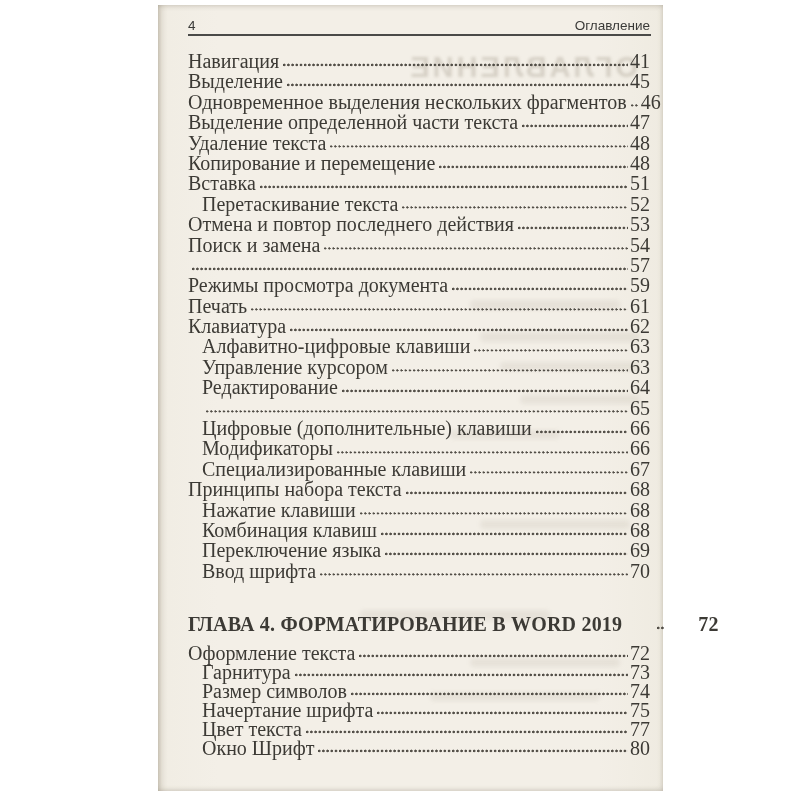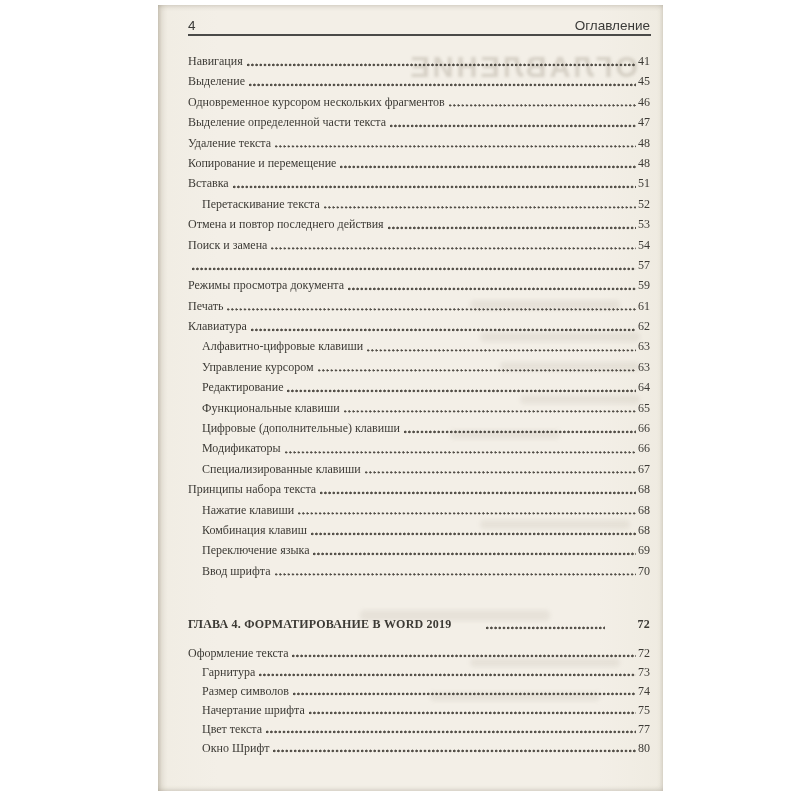--- a/index.html
+++ b/index.html
@@ -69,21 +69,21 @@
   .toc {
     position: absolute;
     top: 46px; left: 30px; right: 13px;
     color: #3c3a35;
   }
   .toc-row {
     display: flex;
     align-items: baseline;
     height: 20.4px;
     line-height: 20.4px;
-    font-size: 12px;
+    font-size: 20px;
   }
   .toc-row.indent { padding-left: 14px; }
   .toc-label { white-space: nowrap; flex: 0 0 auto; }
   .leader {
     flex: 1 1 auto;
     min-width: 8px;
     align-self: flex-end;
     height: 3.5px;
     margin: 0 2px 4.8px 4px;
     background-image: radial-gradient(circle at 1.1px 1.7px, #524e47 1.05px, rgba(0,0,0,0) 1.45px);
@@ -129,21 +129,21 @@
     <span class="toc-label">Навигация</span>
     <span class="leader"></span>
     <span class="toc-page">41</span>
   </div>
         <div class="toc-row">
     <span class="toc-label">Выделение</span>
     <span class="leader"></span>
     <span class="toc-page">45</span>
   </div>
         <div class="toc-row">
-    <span class="toc-label">Одновременное курсором нескольких фрагментов</span>
+    <span class="toc-label">Одновременное выделения нескольких фрагментов</span>
     <span class="leader"></span>
     <span class="toc-page">46</span>
   </div>
         <div class="toc-row">
     <span class="toc-label">Выделение определенной части текста</span>
     <span class="leader"></span>
     <span class="toc-page">47</span>
   </div>
         <div class="toc-row">
     <span class="toc-label">Удаление текста</span>
@@ -203,21 +203,20 @@
     <span class="toc-label">Управление курсором</span>
     <span class="leader"></span>
     <span class="toc-page">63</span>
   </div>
         <div class="toc-row indent">
     <span class="toc-label">Редактирование</span>
     <span class="leader"></span>
     <span class="toc-page">64</span>
   </div>
         <div class="toc-row indent">
-    <span class="toc-label">Функциональные клавиши</span>
     <span class="leader"></span>
     <span class="toc-page">65</span>
   </div>
         <div class="toc-row indent">
     <span class="toc-label">Цифровые (дополнительные) клавиши</span>
     <span class="leader"></span>
     <span class="toc-page">66</span>
   </div>
         <div class="toc-row indent">
     <span class="toc-label">Модификаторы</span>

